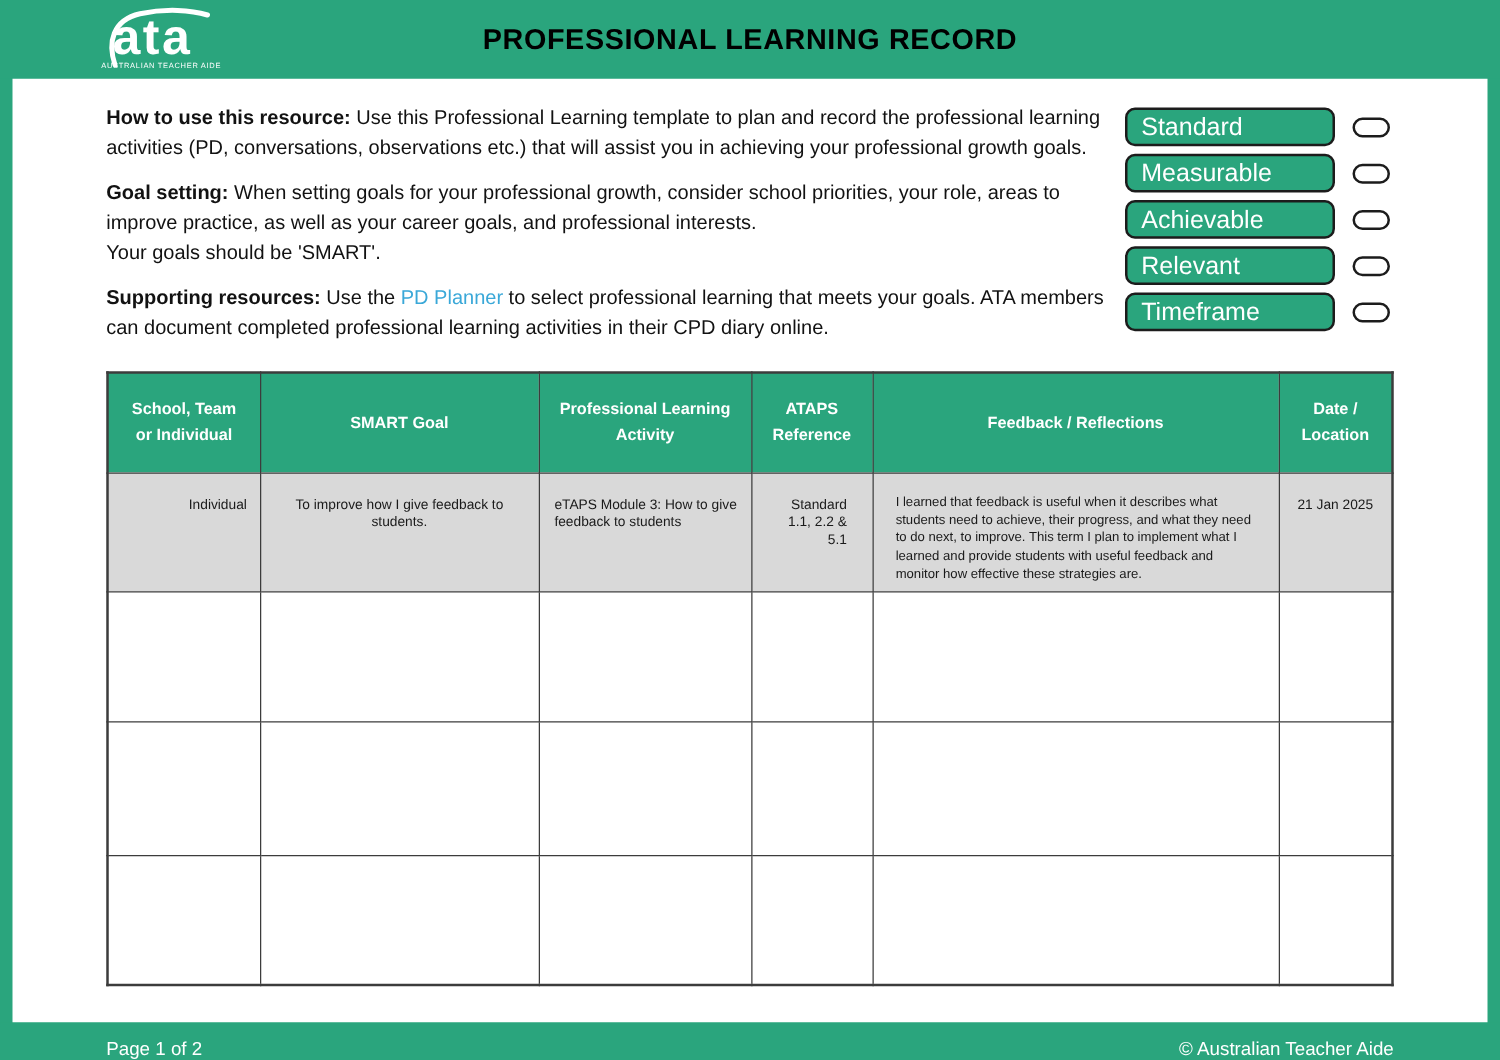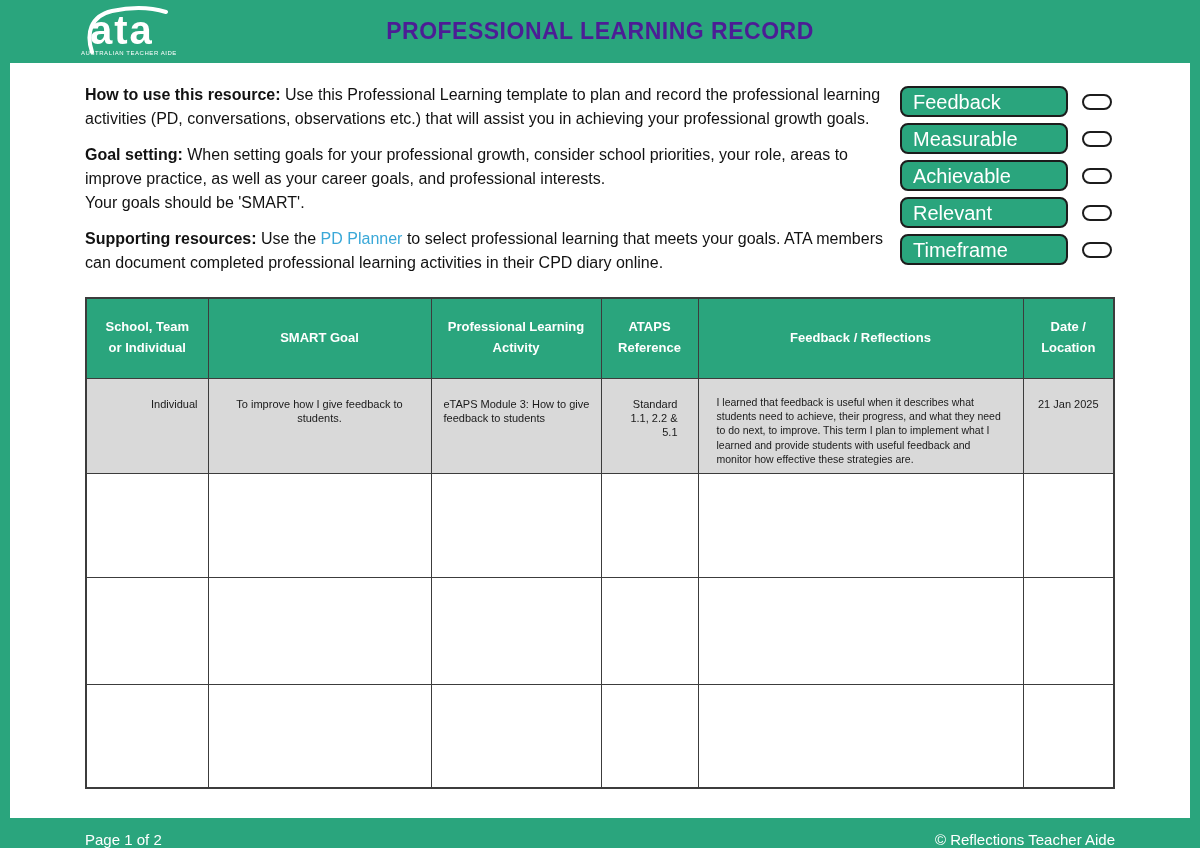--- a/index.html
+++ b/index.html
@@ -26,21 +26,21 @@
     font-size: 40px; font-weight: bold; letter-spacing: 2px;
     color: #fff; line-height: 1;
   }
   .logo-tagline {
     position: absolute; left: 3px; top: 48px;
     font-size: 6px; letter-spacing: 0.55px; color: #fff; white-space: nowrap;
   }
   .banner-title {
     position: absolute; left: 0; top: 0; width: 100%; height: 63px;
     display: flex; align-items: center; justify-content: center;
-    color: #4c1d95; font-weight: bold; font-size: 23px; letter-spacing: 0.5px;
+    color: #000000; font-weight: bold; font-size: 23px; letter-spacing: 0.5px;
   }
 
   
   .page {
     position: absolute; top: 63px; left: 10px; width: 1180px; height: 755px;
     background: #ffffff;
   }
 
   
   .intro {
@@ -123,21 +123,21 @@
 
   <div class="intro">
     <p><b>How to use this resource:</b><span> Use this Professional Learning template to plan and record the professional learning activities (PD, conversations, observations etc.) that will assist you in achieving your professional growth goals.</span></p>
     <p><b>Goal setting:</b><span> When setting goals for your professional growth, consider school priorities, your role, areas to improve practice, as well as your career goals, and professional interests.</span><br>
     <span>Your goals should be 'SMART'.</span></p>
     <p><b>Supporting resources:</b><span> Use the </span><a class="pd-link">PD Planner</a><span> to select professional learning that meets your goals. ATA members can document completed professional learning activities in their CPD diary online.</span></p>
   </div>
 
   <div class="smart-panel">
     <div class="smart-row">
-      <button class="smart-btn">Feedback</button>
+      <button class="smart-btn">Standard</button>
       <div class="smart-oval"></div>
     </div>
     <div class="smart-row">
       <button class="smart-btn">Measurable</button>
       <div class="smart-oval"></div>
     </div>
     <div class="smart-row">
       <button class="smart-btn">Achievable</button>
       <div class="smart-oval"></div>
     </div>
@@ -202,14 +202,14 @@
         <td class="col-ataps"></td>
         <td class="col-feedback"></td>
         <td class="col-date"></td>
       </tr>
     </tbody>
   </table>
 </div>
 
 <div class="footer">
   <span>Page 1 of 2</span>
-  <span>© Reflections Teacher Aide</span>
+  <span>© Australian Teacher Aide</span>
 </div>
 
 </body></html>

